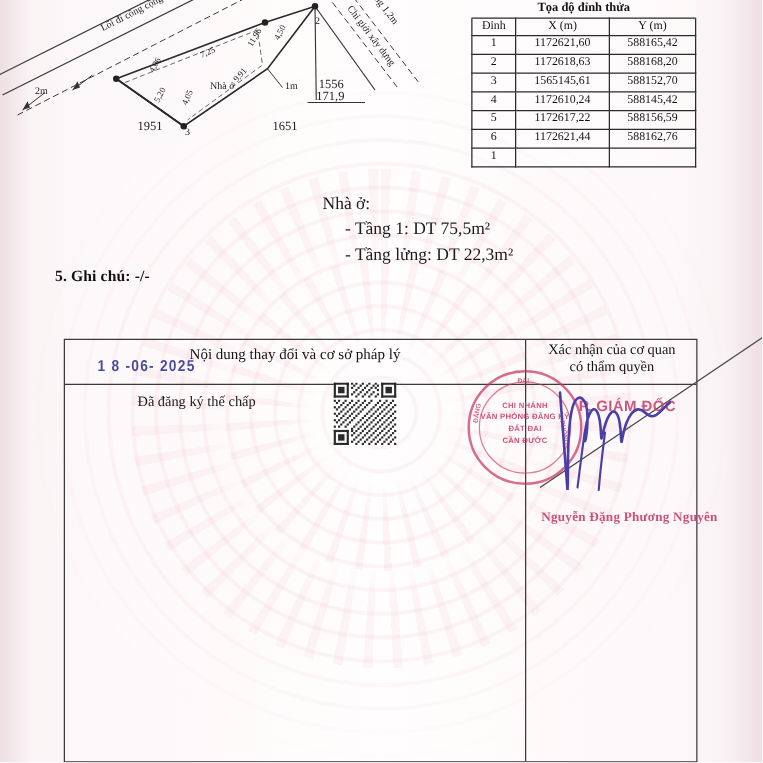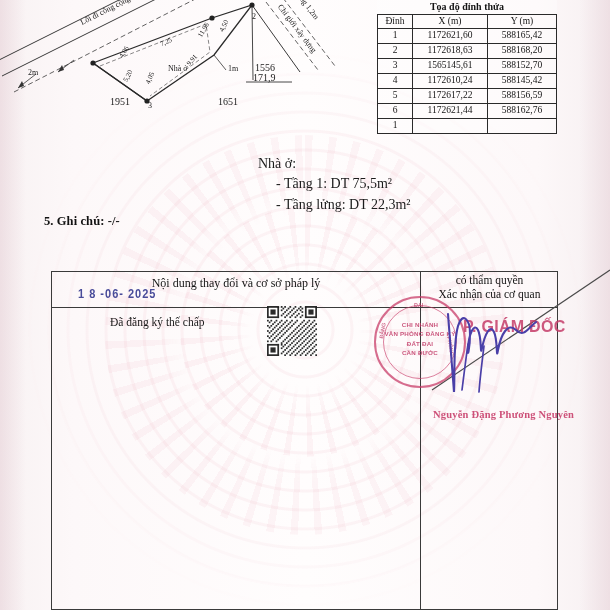--- a/index.html
+++ b/index.html
@@ -179,21 +179,21 @@
   }
   .arc-word {
     position:absolute; left:50%; top:50%;
     font-family:"Liberation Sans", sans-serif;
     font-size:5.4px; font-weight:bold; color: rgba(190,48,95,.70);
     transform-origin: 0 0;
   }
   #signer-title {
     position: absolute; left: 463px; top: 318px;
     font-family:"Liberation Sans", sans-serif;
-    font-weight: bold; font-size: 16px;
+    font-weight: bold; font-size: 12px;
     color: rgba(196,60,104,.85);
     letter-spacing: .3px;
   }
   #signer-name {
     position: absolute; left: 433px; top: 386px;
     font-family:"Liberation Serif", serif;
     font-weight: bold; font-size: 10.5px;
     color: rgba(200,62,106,.90);
     letter-spacing: .2px;
     margin-top: 23px;
@@ -325,22 +325,22 @@
     <div class="ind">- Tầng lửng: DT 22,3m²</div>
   </div>
 
   <div class="sec-head" style="left:44px; top:214px;">5. Ghi chú: -/-</div>
 
   <div id="changes">
     <div class="vline"></div>
     <div class="hline"></div>
     <div class="hdr-left">Nội dung thay đổi và cơ sở pháp lý</div>
     <div class="hdr-right">
+      <div>Xác nhận của cơ quan</div>
       <div>có thẩm quyền</div>
-      <div>Xác nhận của cơ quan</div>
     </div>
     <div class="body-text">Đã đăng ký thế chấp</div>
   </div>
 
   <svg id="diag">
     <line x1="432" y1="390" x2="610" y2="270" stroke="#4a4a4a" stroke-width="1.1"></line>
   </svg>
 
   <div id="date-stamp">1 8  -06-  2025</div>
 

